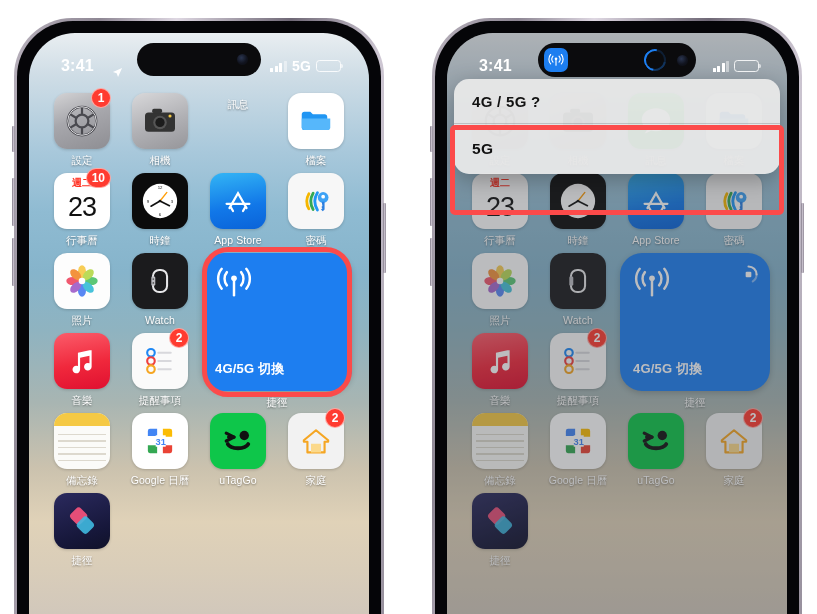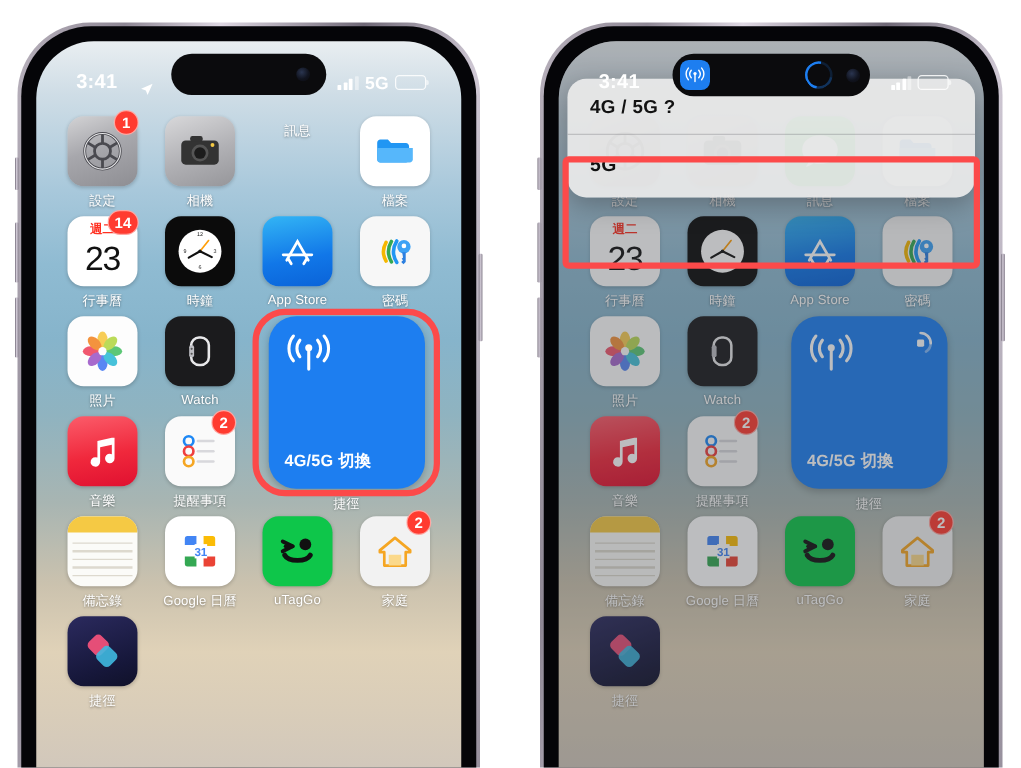--- a/index.html
+++ b/index.html
@@ -169,21 +169,21 @@
   }
   .icon-wrap { position: relative; }
 
   
   .widget-cell { grid-column: 3 / span 2; grid-row: 3 / span 2; }
   .widget-outer {
     position: relative; width: 100%;
     display:flex; flex-direction: column; align-items: center;
   }
   .widget {
-    width: 125px; height: 138px;
+    width: 150px; height: 138px;
     border-radius: 22px;
     background: #1d7ef0;
     position: relative;
     box-shadow: 0 2px 6px rgba(0,0,0,0.2);
   }
   .widget .w-antenna { position: absolute; left: 13px; top: 13px; }
   .widget .w-text {
     position: absolute; left: 13px; bottom: 13px;
     color: #fff; font-size: 13px; font-weight: bold;
     letter-spacing: 0.2px;
@@ -238,21 +238,21 @@
   .dim {
     position: absolute; inset: 0;
     background: rgba(60,62,66,0.34);
     z-index: 20;
   }
 
   
   .dialog {
     position: absolute;
     z-index: 25;
-    left: 7px; right: 7px; top: 30px;
+    left: 7px; right: 7px; top: 46px;
     background: rgba(233,233,233,0.93);
     border-radius: 15px;
     box-shadow: 0 6px 22px rgba(0,0,0,0.28);
     overflow: hidden;
   }
   .dialog-title {
     padding: 14px 18px 13px 18px;
     font-size: 15px; font-weight: bold; color: #121212;
     border-bottom: 0.5px solid rgba(60,60,67,0.22);
     letter-spacing: 0.3px;
@@ -360,21 +360,21 @@
               </div>
               <div class="label">檔案</div>
             </div>
 
             <div class="app">
               <div class="icon-wrap">
                 <div class="icon ic-calendar">
                   <div class="cal-top">週二</div>
                   <div class="cal-num">23</div>
                 </div>
-                <div class="badge">14</div>
+                <div class="badge">10</div>
               </div>
               <div class="label">行事曆</div>
             </div>
 
             <div class="app">
               <div class="icon-wrap">
                 <div class="icon ic-clock">
                   <svg viewBox="0 0 56 56" width="48" height="48">
                     <circle cx="28" cy="28" r="20" fill="#fff"></circle>
                     <g stroke="#111" stroke-width="2" stroke-linecap="round">

